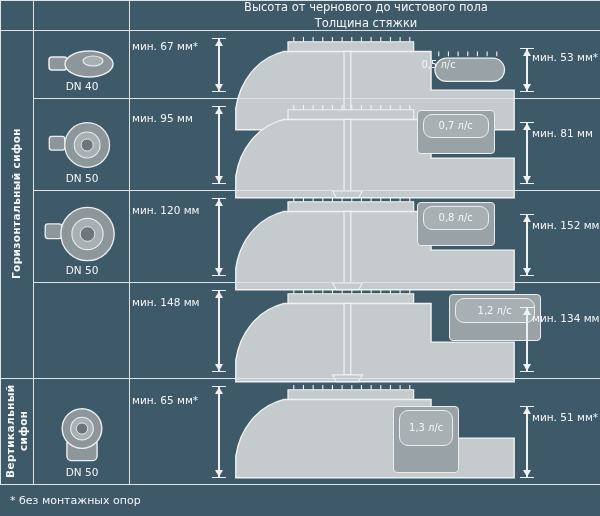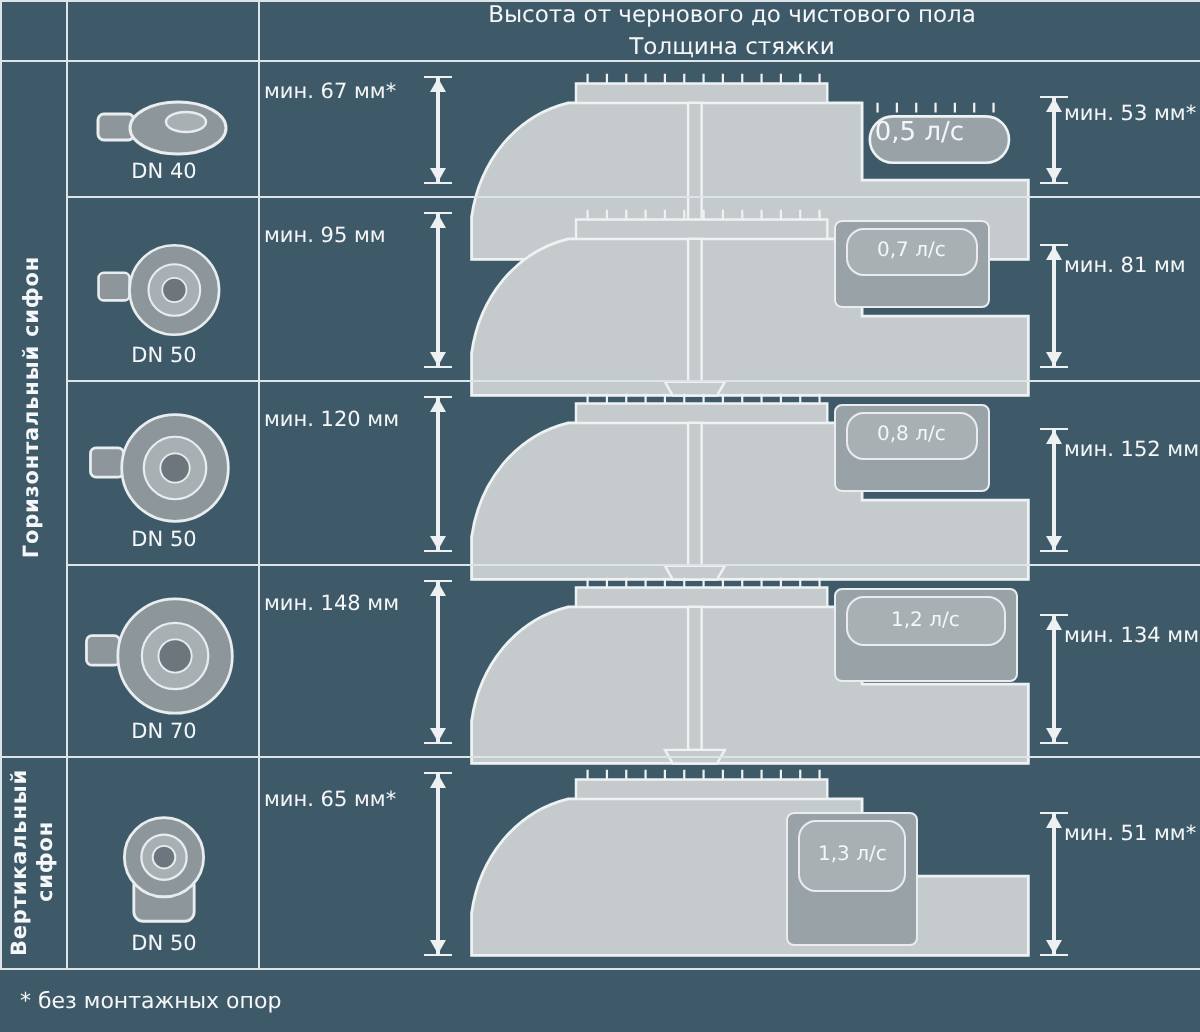--- a/index.html
+++ b/index.html
@@ -40,26 +40,26 @@
 
   .section{position:absolute;left:100px;right:80px;top:5px;bottom:4px;}
   .slab{fill:#c5cacd;stroke:#eef2f3;stroke-width:1.4;}
   .channel{fill:#c5cacd;stroke:#eef2f3;stroke-width:1.2;}
   .hatch{stroke:#eef2f3;stroke-width:1.1;fill:none;}
   .pipe{fill:#c5cacd;stroke:#eef2f3;stroke-width:1.2;}
   .trap-shape{fill:#99a2a7;stroke:#eef2f3;stroke-width:1.3;}
 
   .trap{position:absolute;background:#99a2a7;border:1.3px solid #e9edef;border-radius:4px;}
   .t-std{left:61%;top:13%;width:76px;height:46%;}
-  .t-4{width:90px;}
+  .t-4{width:90px;margin-left:32px;}
   .t-vert{left:56%;top:26%;width:64px;height:62%;}
   .pill{position:absolute;left:5px;right:5px;top:3px;height:52%;background:#a9b0b4;
     border:1px solid #e9edef;border-radius:9px;display:flex;align-items:center;
     justify-content:center;font-size:10px;white-space:nowrap;}
-  .flow-plain{position:absolute;left:62%;top:42%;font-size:13px;white-space:nowrap;margin-left:16px;}
+  .flow-plain{position:absolute;left:62%;top:42%;font-size:10px;white-space:nowrap;}
 
   
   .dim{position:absolute;width:14px;}
   .dim-left{left:82px;top:8px;bottom:6px;}
   .dim-right{right:66px;top:26%;bottom:6px;}
   .dim i{display:block;}
   .dim .line{position:absolute;left:6.4px;top:0;bottom:0;width:1.2px;background:#edf1f2;}
   .dim .cap{position:absolute;left:0;right:0;height:1.2px;background:#edf1f2;}
   .dim .cap.top{top:0}.dim .cap.bot{bottom:0}
   .dim .ah{position:absolute;left:3px;width:0;height:0;border-left:4px solid transparent;border-right:4px solid transparent;}
@@ -113,29 +113,20 @@
     <div class="siphon-cell r3">
       <svg width="84" height="68" viewBox="0 0 84 74">
         <rect x="2" y="26" width="18" height="16" rx="3" class="icon-outer"></rect>
         <circle cx="48" cy="37" r="29" class="icon-outer"></circle>
         <circle cx="48" cy="37" r="17" class="icon-mid"></circle>
         <circle cx="48" cy="37" r="8" class="icon-in"></circle>
       </svg>
       <div class="dn">DN 50</div>
     </div>
 
-    <div class="siphon-cell r4">
-      <svg width="88" height="72" viewBox="0 0 88 78">
-        <rect x="2" y="28" width="18" height="16" rx="3" class="icon-outer"></rect>
-        <circle cx="50" cy="39" r="31" class="icon-outer"></circle>
-        <circle cx="50" cy="39" r="18" class="icon-mid"></circle>
-        <circle cx="50" cy="39" r="9" class="icon-in"></circle>
-      </svg>
-      <div class="dn">DN 70</div>
-    </div>
 
     <div class="siphon-cell r5">
       <svg width="66" height="64" viewBox="0 0 70 64">
         <rect x="19" y="32" width="32" height="24" rx="5" class="icon-outer"></rect>
         <circle cx="35" cy="22" r="21" class="icon-outer"></circle>
         <circle cx="35" cy="22" r="12" class="icon-mid"></circle>
         <circle cx="35" cy="22" r="6" class="icon-in"></circle>
       </svg>
       <div class="dn">DN 50</div>
     </div>

